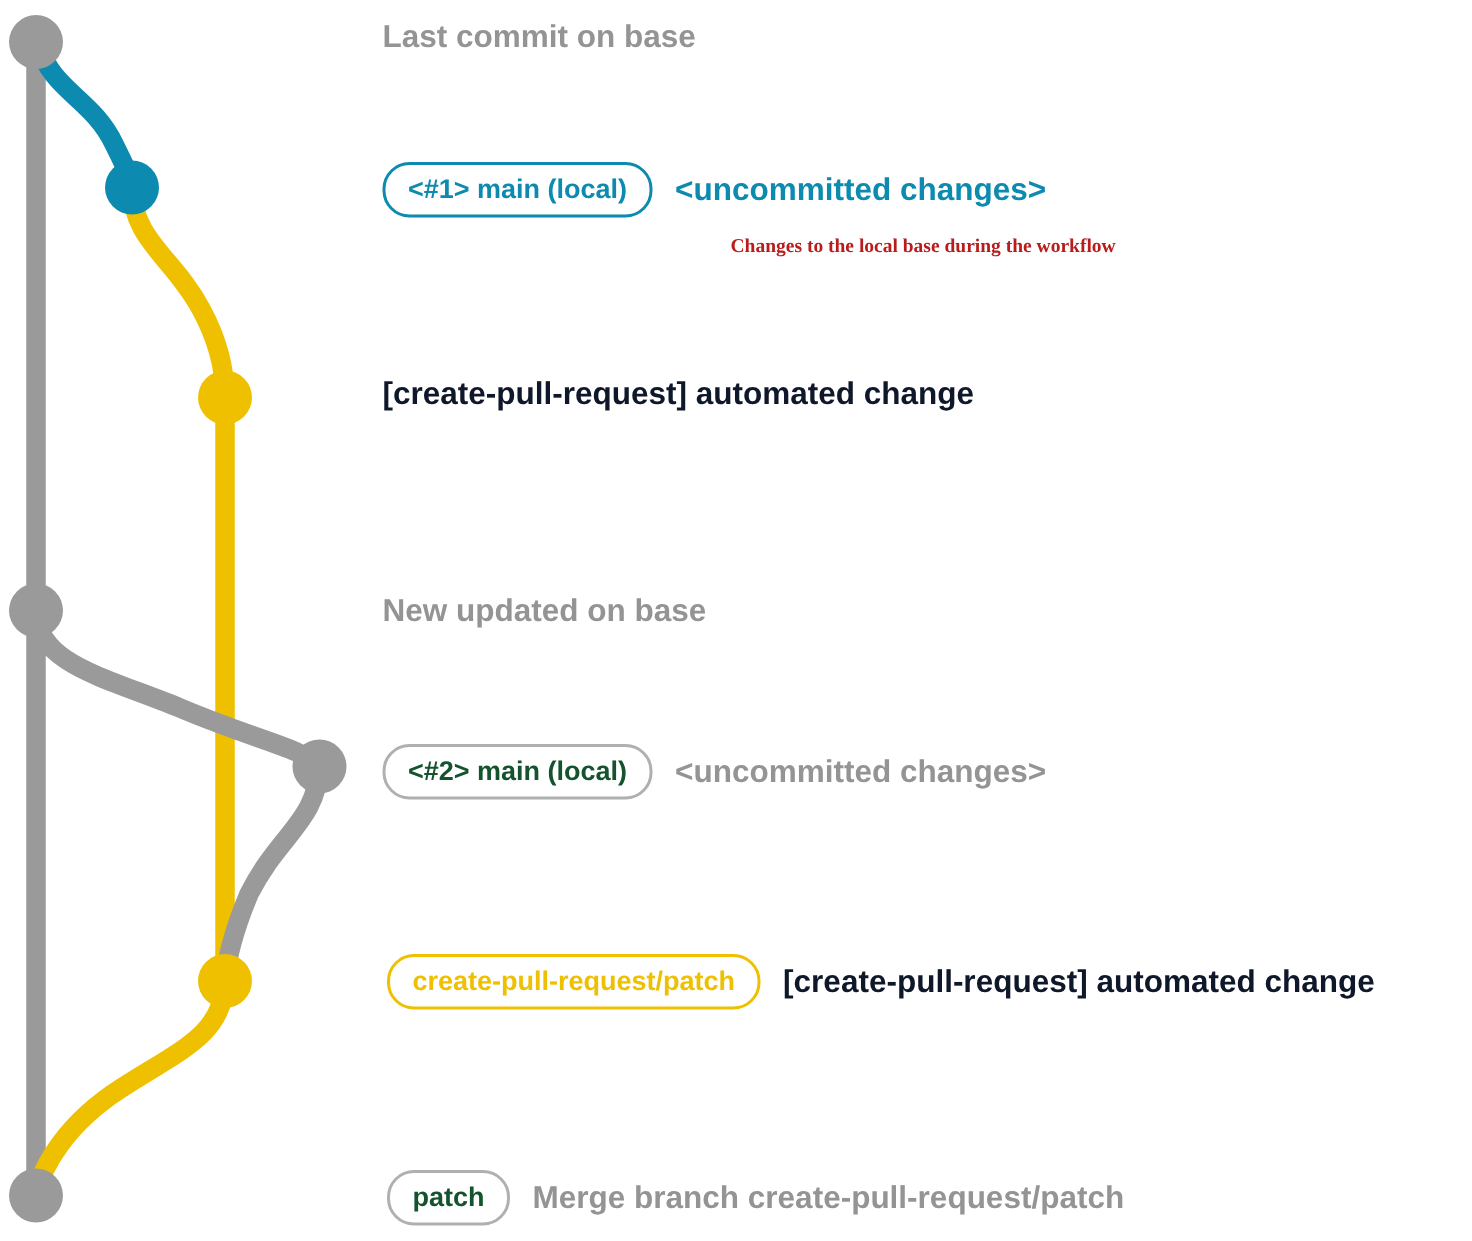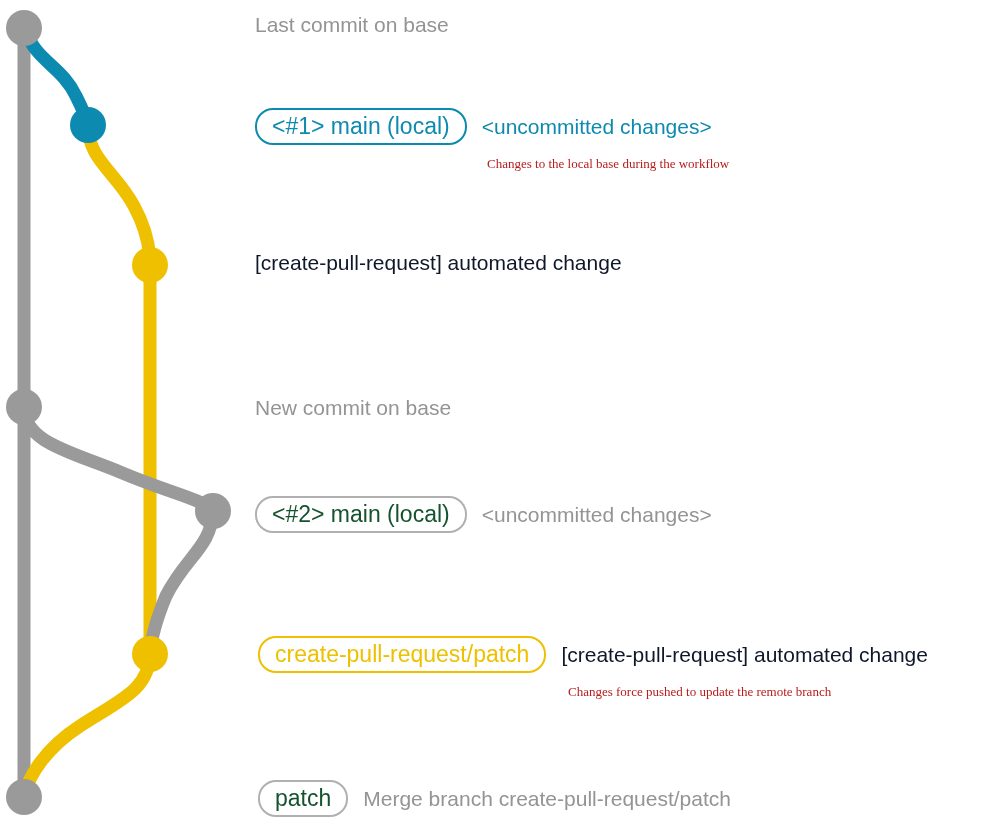--- a/index.html
+++ b/index.html
@@ -11,20 +11,21 @@
   body {
     font-family: "Liberation Sans", sans-serif;
     -webkit-font-smoothing: antialiased;
   }
   #canvas {
     position: relative;
     width: 981px;
     height: 827px;
     background: #ffffff;
     overflow: hidden;
+    font-weight: bold;
   }
   #graph {
     position: absolute;
     left: 0;
     top: 0;
     width: 981px;
     height: 827px;
   }
   .row {
     position: absolute;
@@ -39,21 +40,21 @@
   .headline {
     display: flex;
     align-items: center;
     white-space: nowrap;
   }
   .badge {
     display: inline-block;
     border-style: solid;
     border-radius: 18px;
     padding: 5px 15px 6px 15px;
-    font-size: 23px;
+    font-size: 18px;
     line-height: 22px;
     font-family: "Liberation Sans", sans-serif;
     background: transparent;
     box-sizing: border-box;
   }
   .badge-blue {
     border-width: 2px;
     border-color: #0d8ab0;
     color: #0d8ab0;
   }
@@ -138,41 +139,40 @@
     <div class="row-inner">
       <div class="headline">
         <span class="subject subject-yellow">[create-pull-request] automated change</span>
       </div>
     </div>
   </div>
 
   <div class="row" style="left:255px; top:397px;">
     <div class="row-inner">
       <div class="headline">
-        <span class="subject subject-gray">New commit on base</span>
+        <span class="subject subject-gray">New updated on base</span>
       </div>
     </div>
   </div>
 
   <div class="row" style="left:255px; top:496px;">
     <div class="row-inner">
       <div class="headline">
         <span class="badge badge-gray">&lt;#2&gt; main (local)</span>
         <span class="subject subject-gray subject-pad">&lt;uncommitted changes&gt;</span>
       </div>
     </div>
   </div>
 
   <div class="row" style="left:258px; top:636px;align-items:center;">
     <div class="row-inner">
       <div class="headline">
         <span class="badge badge-yellow">create-pull-request/patch</span>
         <span class="subject subject-yellow subject-pad">[create-pull-request] automated change</span>
       </div>
-      <div class="note" style="margin-left:310px;">Changes force pushed to update the remote branch</div>
     </div>
   </div>
 
   <div class="row" style="left:258px; top:780px;">
     <div class="row-inner">
       <div class="headline">
         <span class="badge badge-gray">patch</span>
         <span class="subject subject-gray subject-pad">Merge branch create-pull-request/patch</span>
       </div>
     </div>

